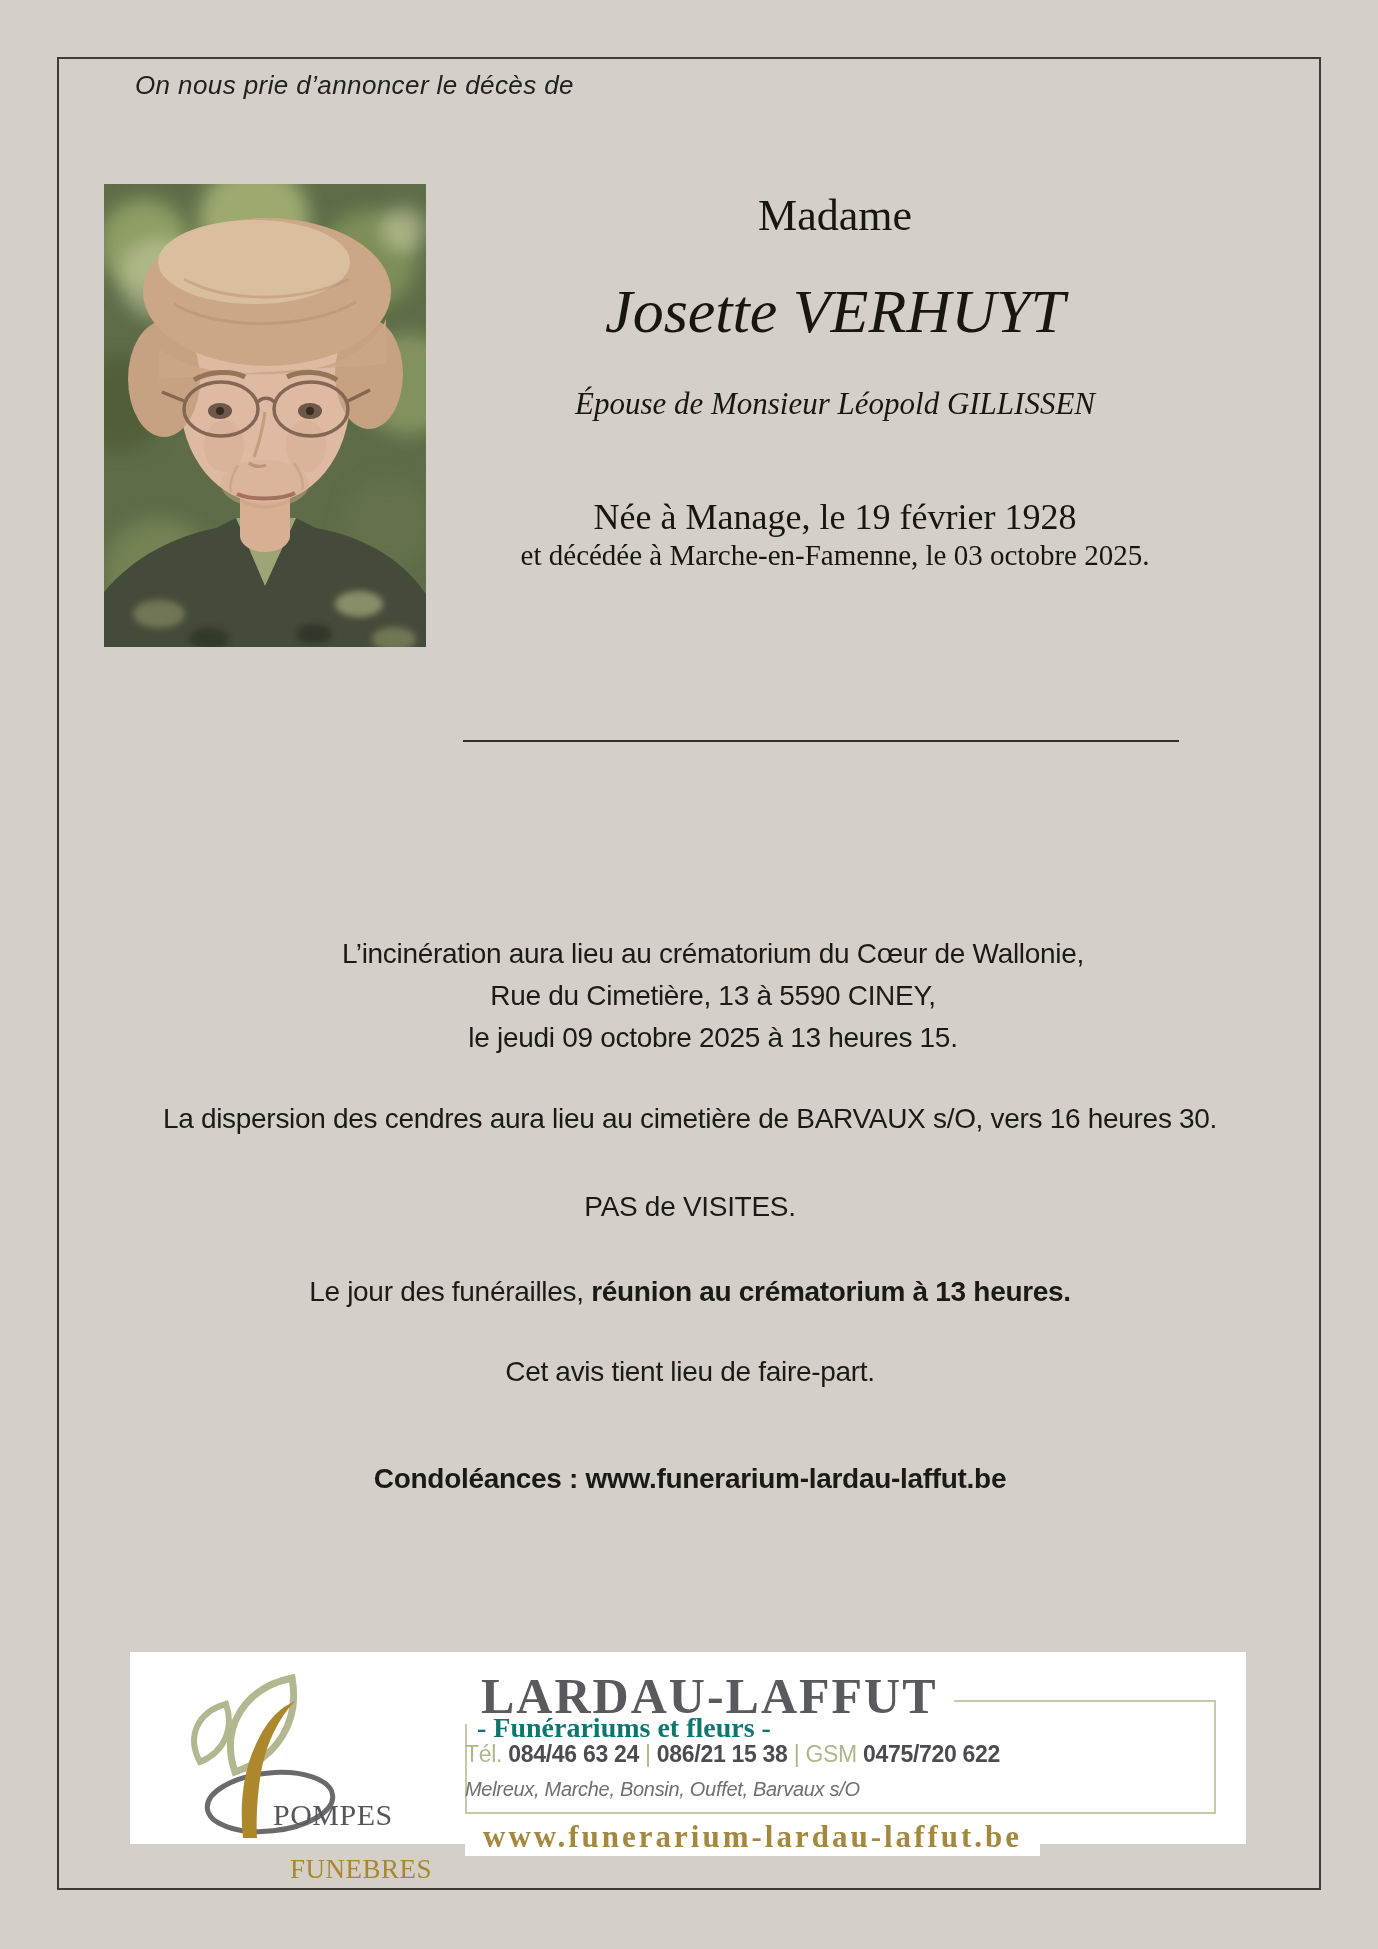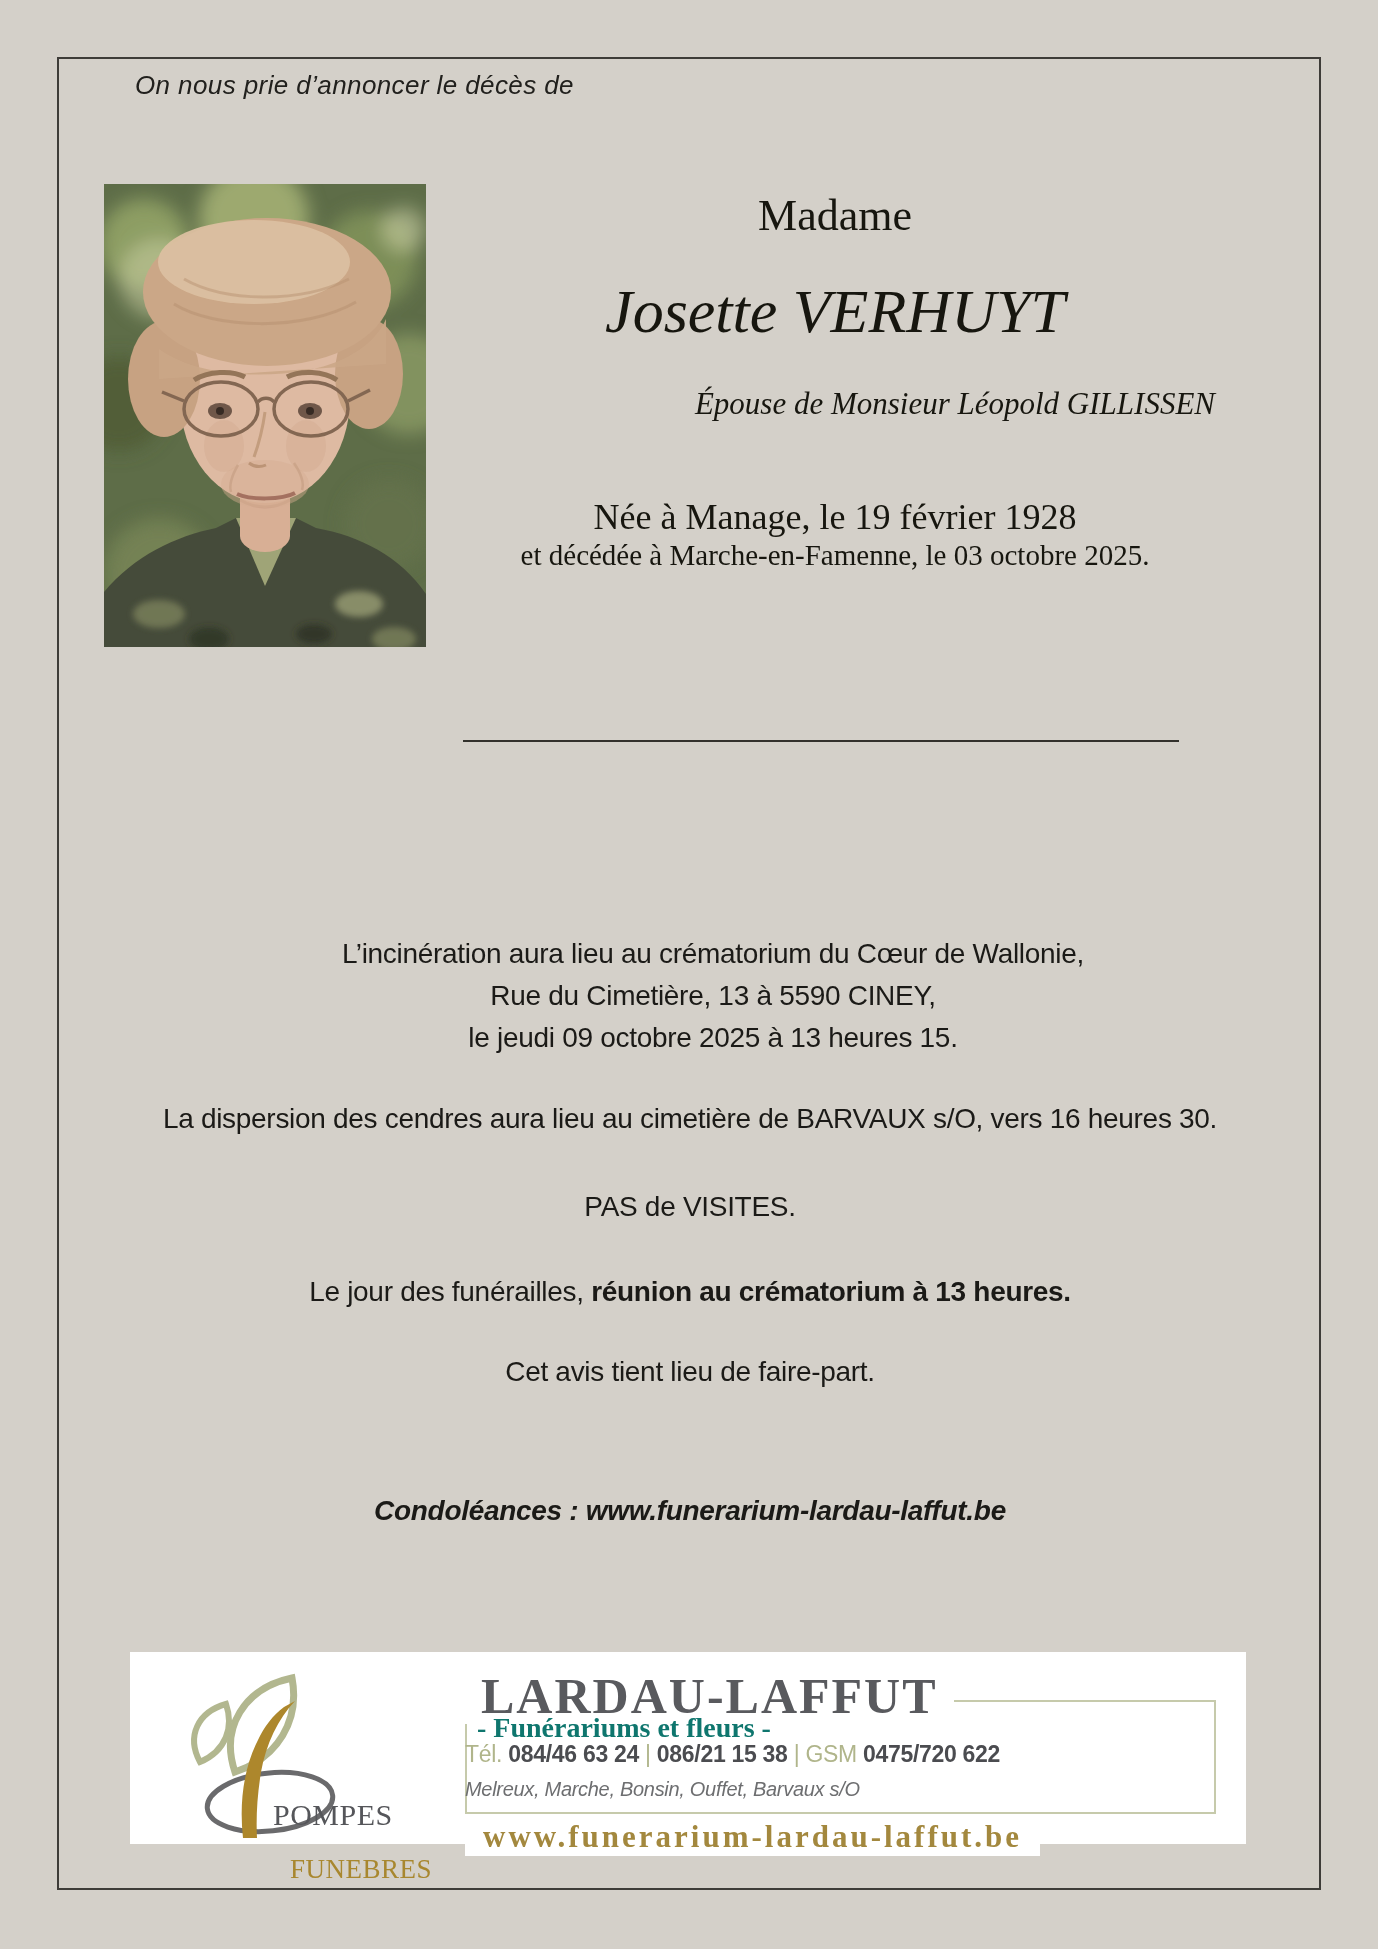--- a/index.html
+++ b/index.html
@@ -6,33 +6,33 @@
   .canvas{position:relative;width:1378px;height:1949px;background:#d4d0c9;overflow:hidden;
           font-family:"Liberation Serif",serif;color:#17160f;}
   .pageframe{position:absolute;left:57px;top:57px;width:1264px;height:1833px;
              border:2px solid #3e3c38;box-sizing:border-box;}
   .intro{position:absolute;left:135px;top:70px;font-family:"Liberation Sans",sans-serif;
          font-style:italic;font-size:26px;letter-spacing:.4px;color:#21201d;}
   .photo{position:absolute;left:104px;top:184px;width:322px;height:463px;}
   .hdr{position:absolute;left:455px;width:760px;text-align:center;}
   .t-madame{top:190px;font-size:44px;}
   .t-name{top:276px;font-size:62px;font-style:italic;}
-  .t-spouse{top:386px;font-size:31px;font-style:italic;text-align:right;}
+  .t-spouse{top:386px;font-size:31px;font-style:italic;}
   .t-born{top:496px;font-size:36px;}
   .t-died{top:539px;font-size:29px;}
   .divider{position:absolute;left:463px;top:740px;width:716px;height:0;
            border-top:2px solid #33312c;}
   .mid{position:absolute;left:60px;width:1260px;text-align:center;
        font-family:"Liberation Sans",sans-serif;font-size:28px;letter-spacing:-.3px;color:#1b1a17;}
   .m1{top:933px;line-height:42px;margin-left:23px;}
   .m2{top:1098px;line-height:42px;}
   .m3{top:1191px;}
   .m4{top:1276px;}
   .m5{top:1356px;}
-  .m6{top:1495px;font-weight:bold;font-style:italic;}
+  .m6{top:1463px;font-weight:bold;}
   .bold{font-weight:bold;}
   .banner{position:absolute;left:130px;top:1652px;width:1116px;height:192px;background:#ffffff;}
   .logo-svg{position:absolute;left:30px;top:0;width:300px;height:192px;}
   .logo-pompes{position:absolute;left:143px;top:146px;font-size:30px;letter-spacing:.5px;color:#55565a;}
   .logo-funebres{position:absolute;left:160px;top:166px;font-size:27px;letter-spacing:.5px;color:#a8872f;margin-top:36px;}
   .f-right{position:absolute;left:335px;top:0;width:751px;height:192px;}
   .f-frame{position:absolute;left:0;top:48px;width:747px;height:110px;
            border:2px solid #c6caab;box-sizing:content-box;}
   .f-line{position:absolute;left:0;width:100%;}
   .f-title{top:16px;font-size:50px;font-weight:bold;letter-spacing:2px;color:#595a5e;line-height:56px;}

